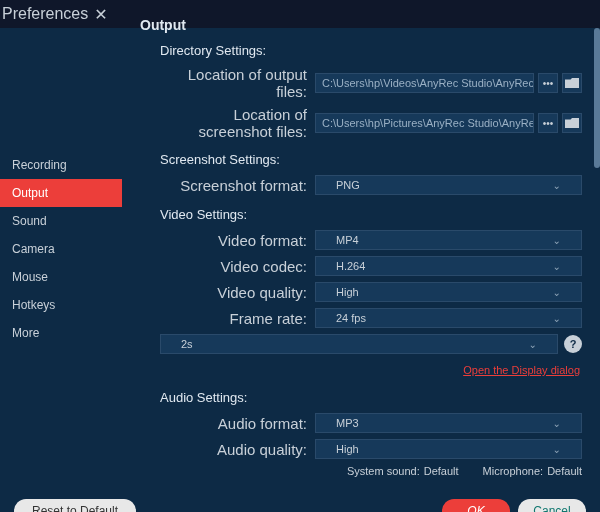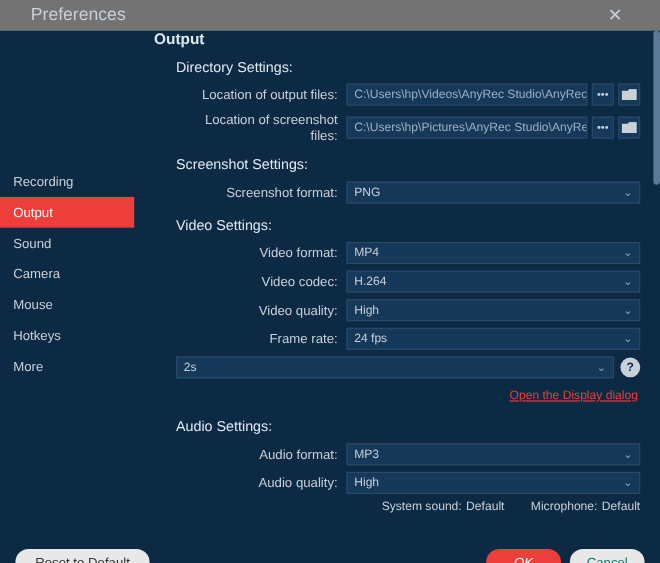--- a/index.html
+++ b/index.html
@@ -1,36 +1,36 @@
 <!DOCTYPE html>
 <html><head>
   <meta charset="utf-8">
   <style>
     * { margin: 0; padding: 0; box-sizing: border-box; font-family: Arial, sans-serif; }
     body { width: 600px; height: 512px; background: #0d2a45; color: #c8d0d8; overflow: hidden; position: relative; }
     
-    .titlebar { height: 28px; display: flex; align-items: center; justify-content: space-between; padding: 0 28px; background: #737373; }
+    .titlebar { height: 28px; display: flex; align-items: center; justify-content: flex-start; padding: 0 2px; background: #0f172a; }
     .close-btn { font-size: 16px; color: #c8d0d8; cursor: pointer; padding: 2px 6px; }
     
     .main { display: flex; height: calc(100% - 28px - 42px); align-items: center; }
     
     .sidebar { width: 122px; display: flex; flex-direction: column; }
     .sidebar-item { height: 28px; display: flex; align-items: center; padding-left: 12px; font-size: 12px; cursor: pointer; color: #c8d0d8; }
     .sidebar-item.active { background: #ec3e3a; color: #fff; }
     
     .content { flex: 1; padding: 8px 18px 8px 18px; overflow-y: auto; position: relative; }
     .content-title { font-size: 14px; font-weight: bold; color: #e0e8f0; margin-bottom: 10px; }
     
     .section { margin-bottom: 12px; padding-left: 20px; }
     .section-title { font-size: 13px; font-weight: normal; color: #e0e8f0; margin-bottom: 8px; }
     
     .field-row { display: flex; align-items: center; margin-bottom: 6px; }
-    .field-label { width: 155px; text-align: right; font-size: 12px; color: #c8d0d8; padding-right: 8px; }
+    .field-label { width: 155px; text-align: right; font-size: 15px; color: #c8d0d8; padding-right: 8px; }
     .field-input { flex: 1; height: 20px; background: #16395a; border: 1px solid #2a4a6a; color: #9ab0c4; font-size: 11px; padding: 0 6px; display: flex; align-items: center; overflow: hidden; white-space: nowrap; }
-    .field-select { flex: 1; height: 20px; background: #16395a; border: 1px solid #2a4a6a; color: #c8d0d8; font-size: 11px; padding: 0 6px; display: flex; align-items: center; justify-content: space-between; cursor: pointer; }
+    .field-select { flex: 1; height: 20px; background: #16395a; border: 1px solid #2a4a6a; color: #c8d0d8; font-size: 11px; padding: 0 20px; display: flex; align-items: center; justify-content: space-between; cursor: pointer; }
     .chevron { font-size: 10px; color: #8fa5b8; }
     
     .icon-btn { width: 20px; height: 20px; background: #16395a; border: 1px solid #2a4a6a; display: flex; align-items: center; justify-content: center; margin-left: 4px; cursor: pointer; font-size: 10px; color: #c8d0d8; }
     .help-btn { width: 18px; height: 18px; border-radius: 50%; background: #c8d0d8; color: #0d2a45; display: flex; align-items: center; justify-content: center; font-size: 11px; font-weight: bold; margin-left: 6px; cursor: pointer; }
     
     .link-row { text-align: right; padding-right: 2px; margin-top: 2px; margin-bottom: 8px; }
     .link { color: #ec3e3a; font-size: 11px; text-decoration: underline; cursor: pointer; }
     
     .status-row { display: flex; justify-content: flex-end; font-size: 11px; color: #c8d0d8; margin-top: 0; gap: 20px; }
     .status-row span span { margin-left: 4px; }

